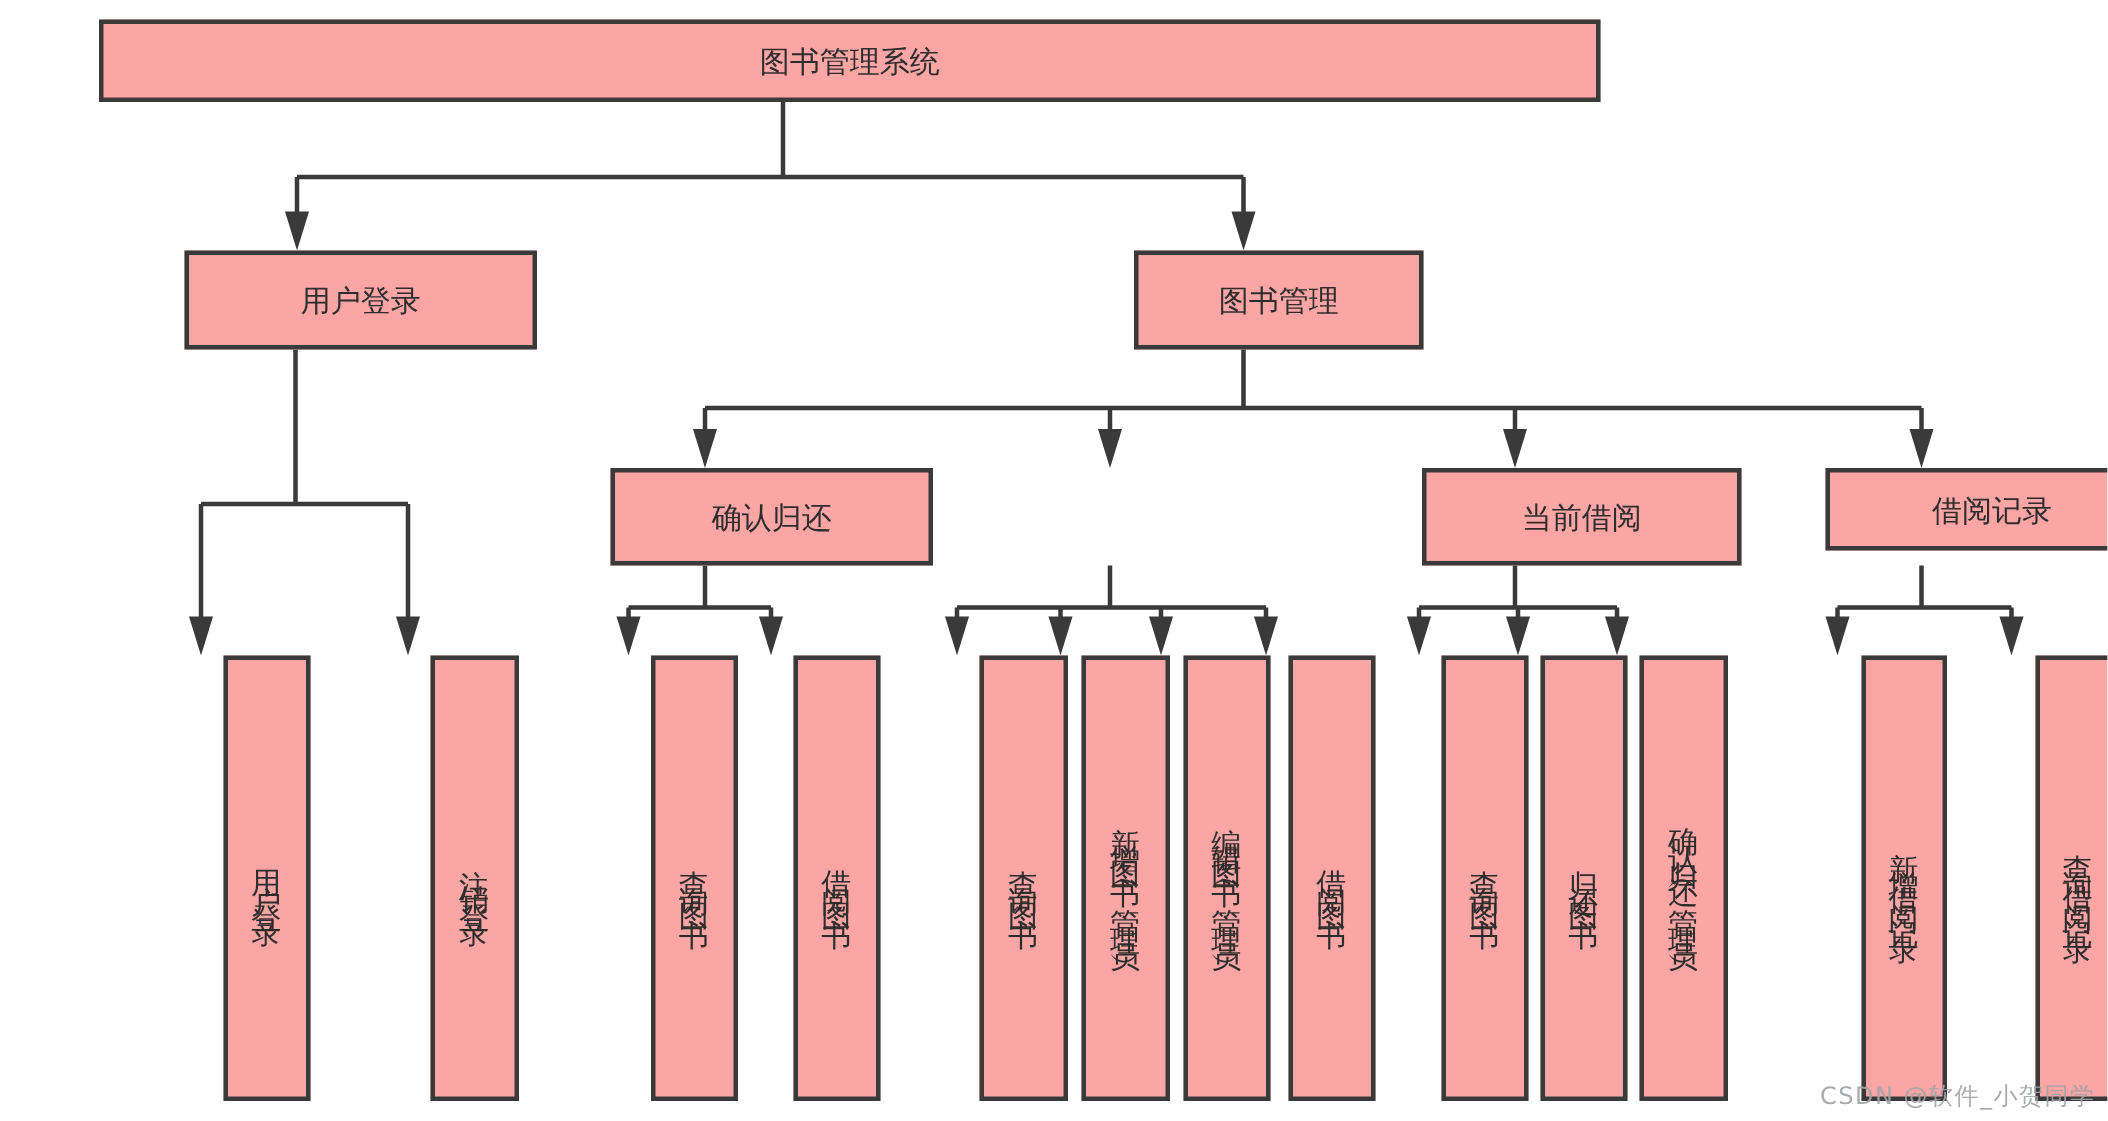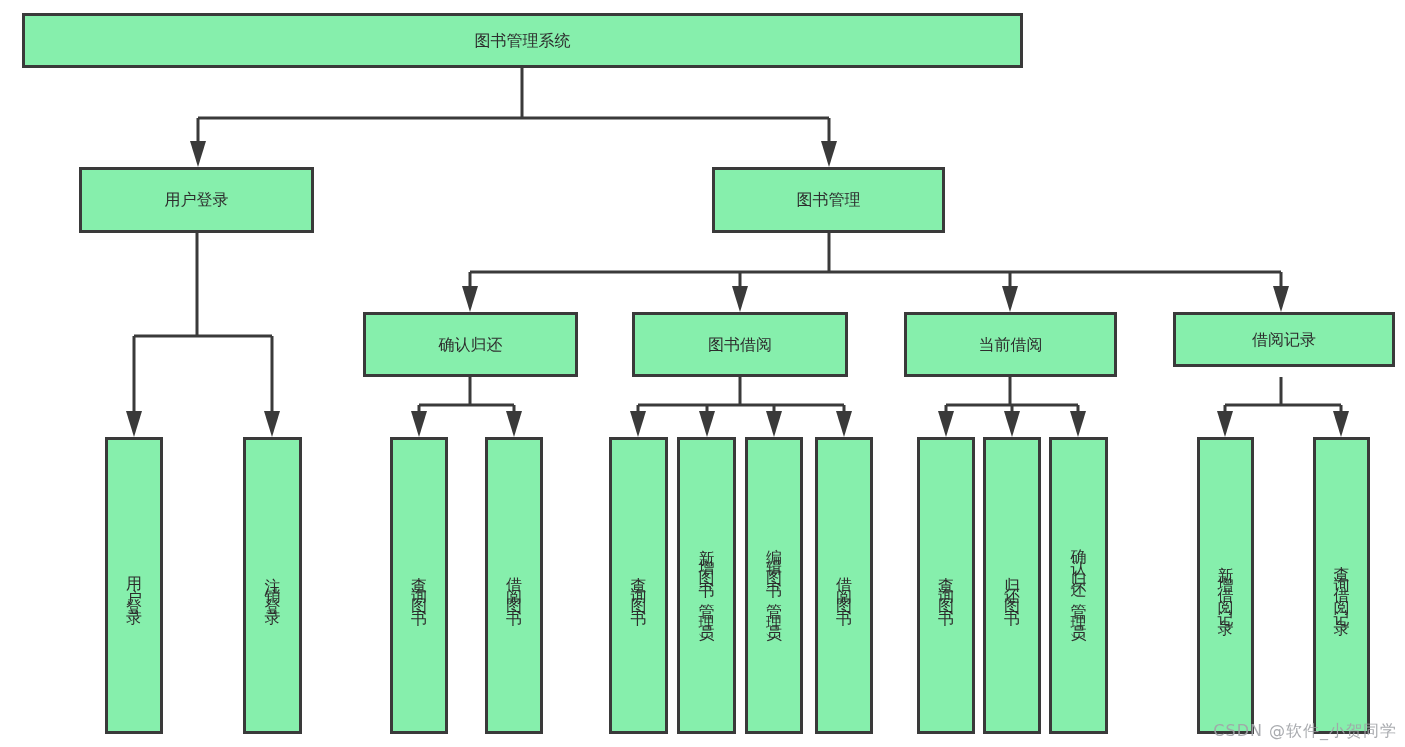--- a/index.html
+++ b/index.html
@@ -10,26 +10,27 @@
     font-family:"DejaVu Sans","Liberation Sans",sans-serif;
     overflow:hidden;
   }
   .wires{
     position:absolute;left:0;top:0;width:1405px;height:747px;
     pointer-events:none;
   }
   .box{
     position:absolute;
     border:3px solid #3a3a3a;
-    background:#86efac;
+    background:#fca5a5;
     display:flex;align-items:center;justify-content:center;
     box-sizing:border-box;
     color:#2d2d2d;
-    font-size:16px;
+    font-size:20px;
     line-height:1;
+    margin-left:44px;
   }
   .box span{white-space:nowrap;}
   .v span{
     writing-mode:vertical-rl;
     text-orientation:mixed;
     letter-spacing:11px;
     white-space:nowrap;
   }
   .watermark{
     position:absolute;
@@ -93,29 +94,26 @@
     </g>
   </svg>
 
   <div class="box" style="left:22px;top:13px;width:1001px;height:55px">
     <span>图书管理系统</span>
   </div>
 
   <div class="box" style="left:79px;top:167px;width:235px;height:66px">
     <span>用户登录</span>
   </div>
-  <div class="box" style="left:712px;top:167px;width:233px;height:66px">
+  <div class="box" style="left:712px;top:167px;width:193px;height:66px">
     <span>图书管理</span>
   </div>
 
   <div class="box" style="left:363px;top:312px;width:215px;height:65px">
     <span>确认归还</span>
-  </div>
-  <div class="box" style="left:632px;top:312px;width:216px;height:65px">
-    <span>图书借阅</span>
   </div>
   <div class="box" style="left:904px;top:312px;width:213px;height:65px">
     <span>当前借阅</span>
   </div>
   <div class="box" style="left:1173px;top:312px;width:222px;height:55px">
     <span>借阅记录</span>
   </div>
 
   <div class="box v" style="left:105px;top:437px;width:58px;height:297px">
     <span>用户登录</span>

